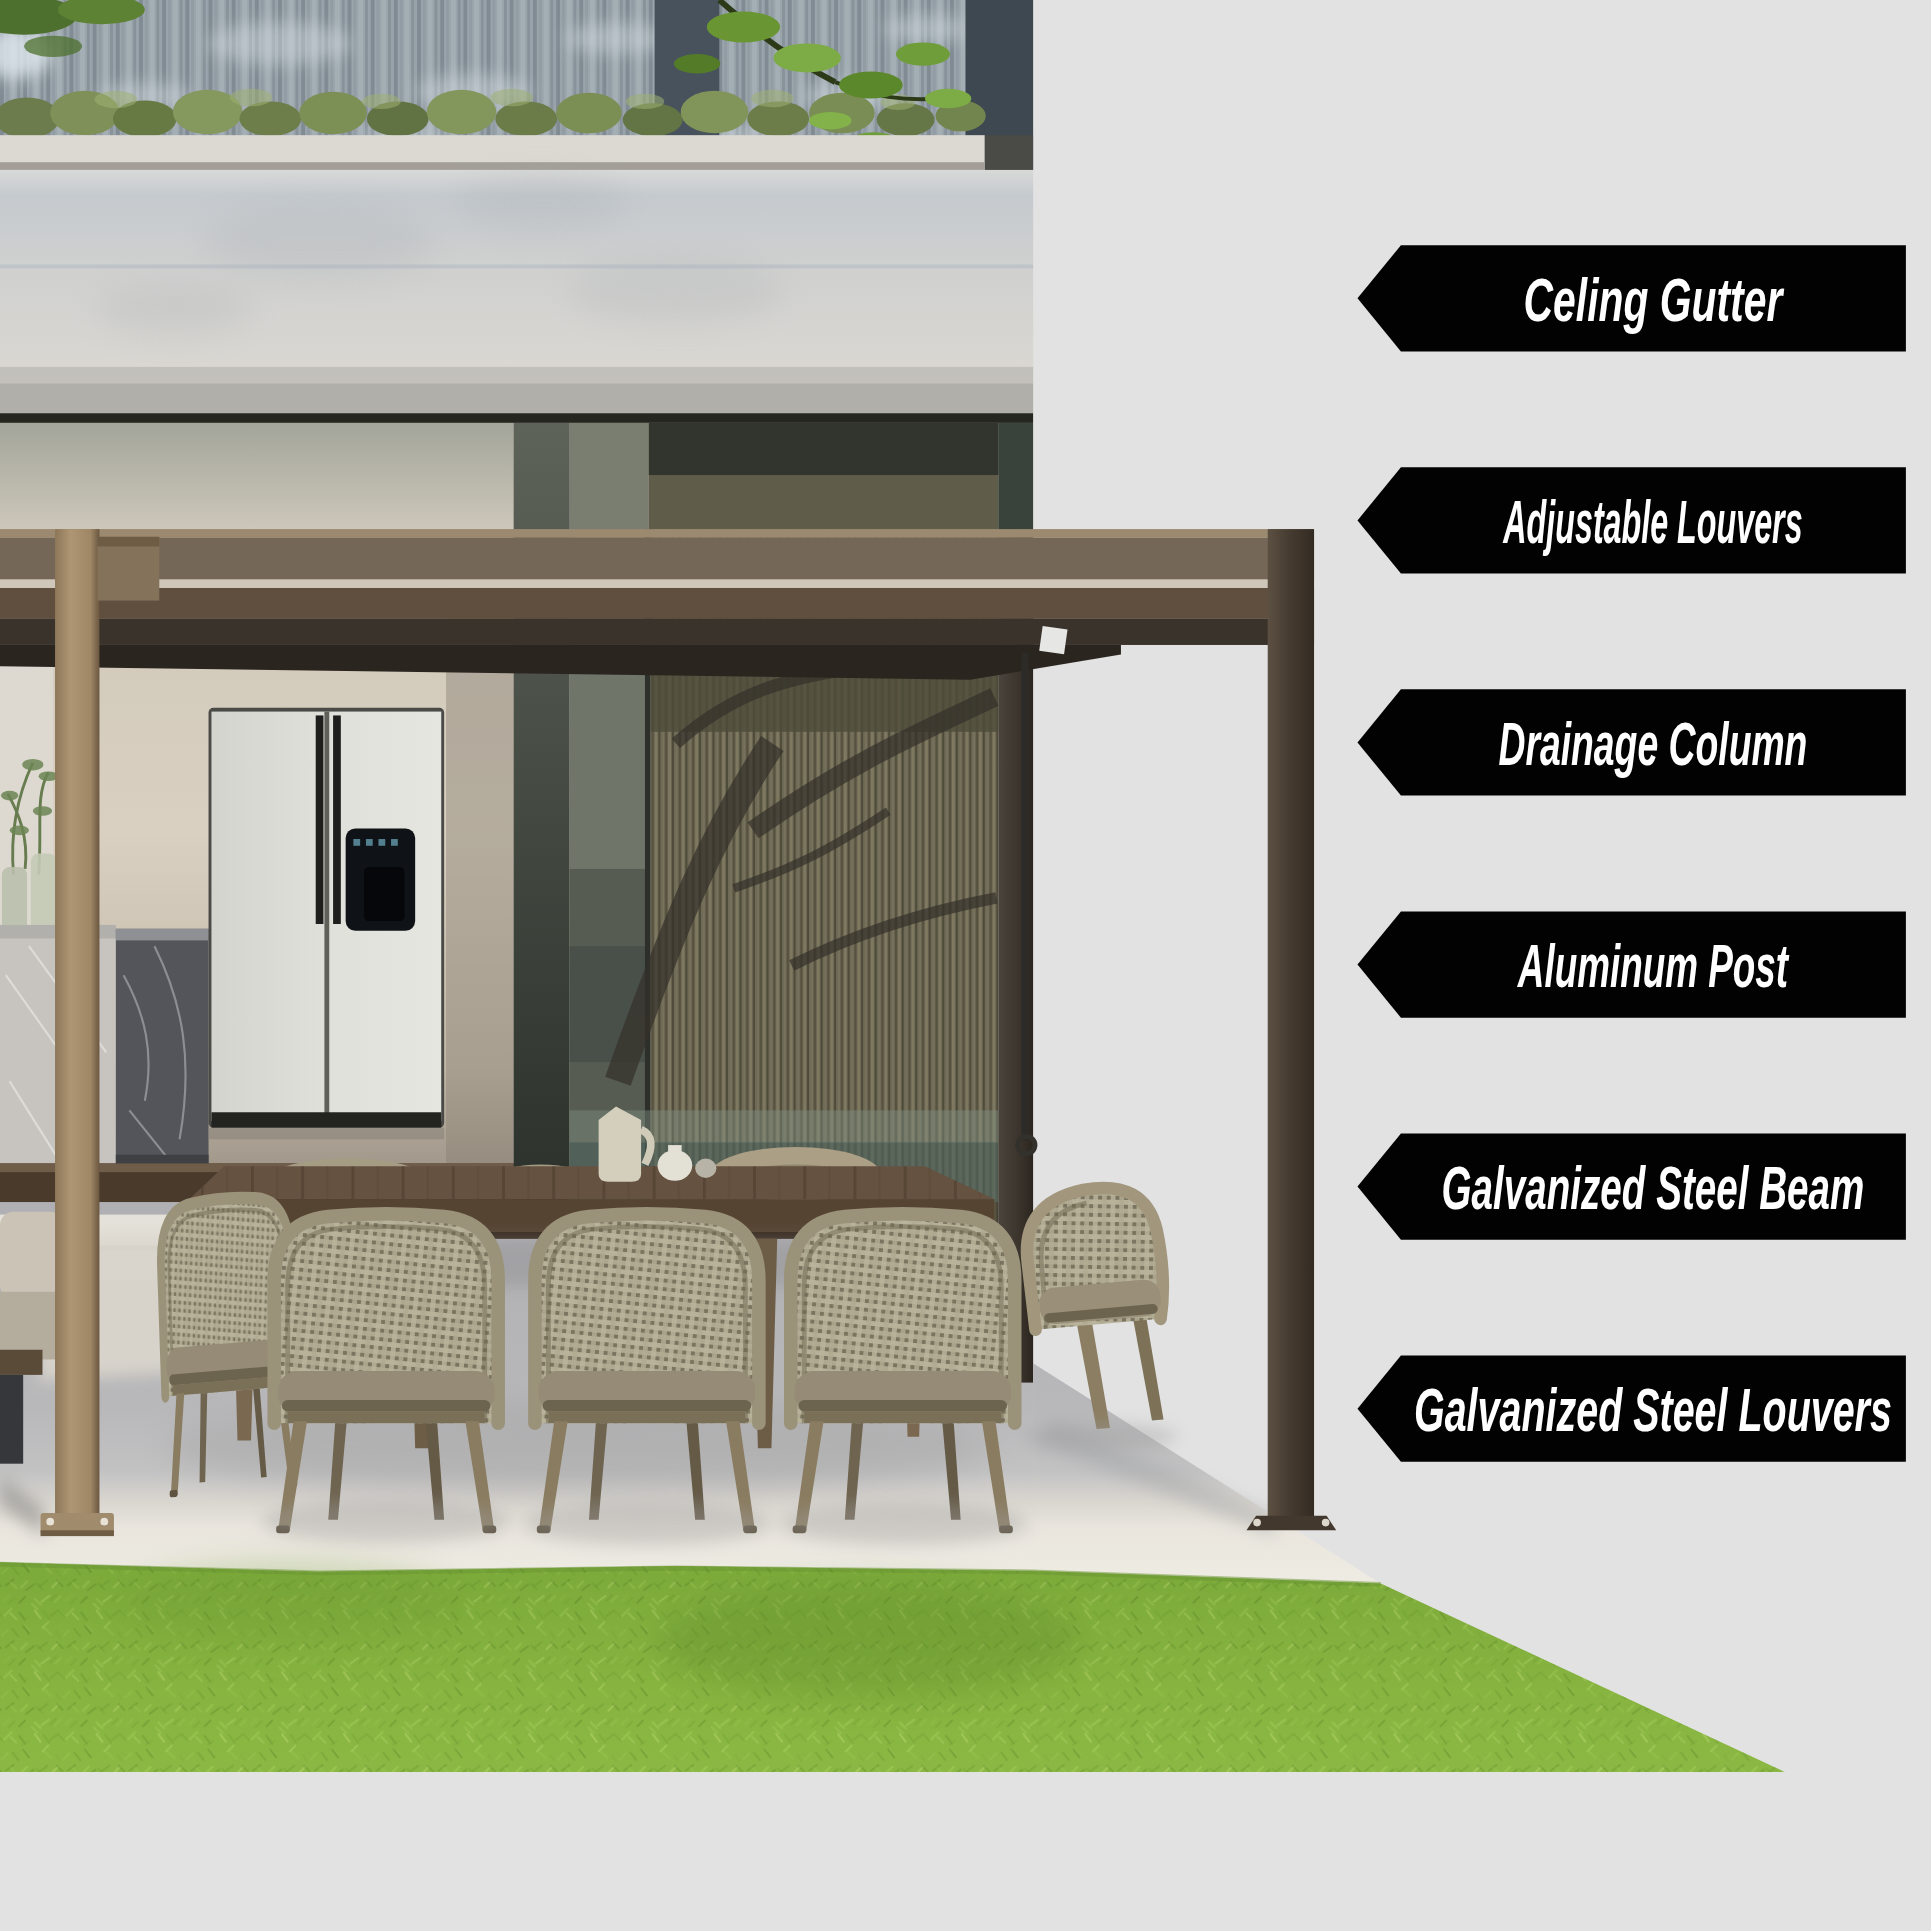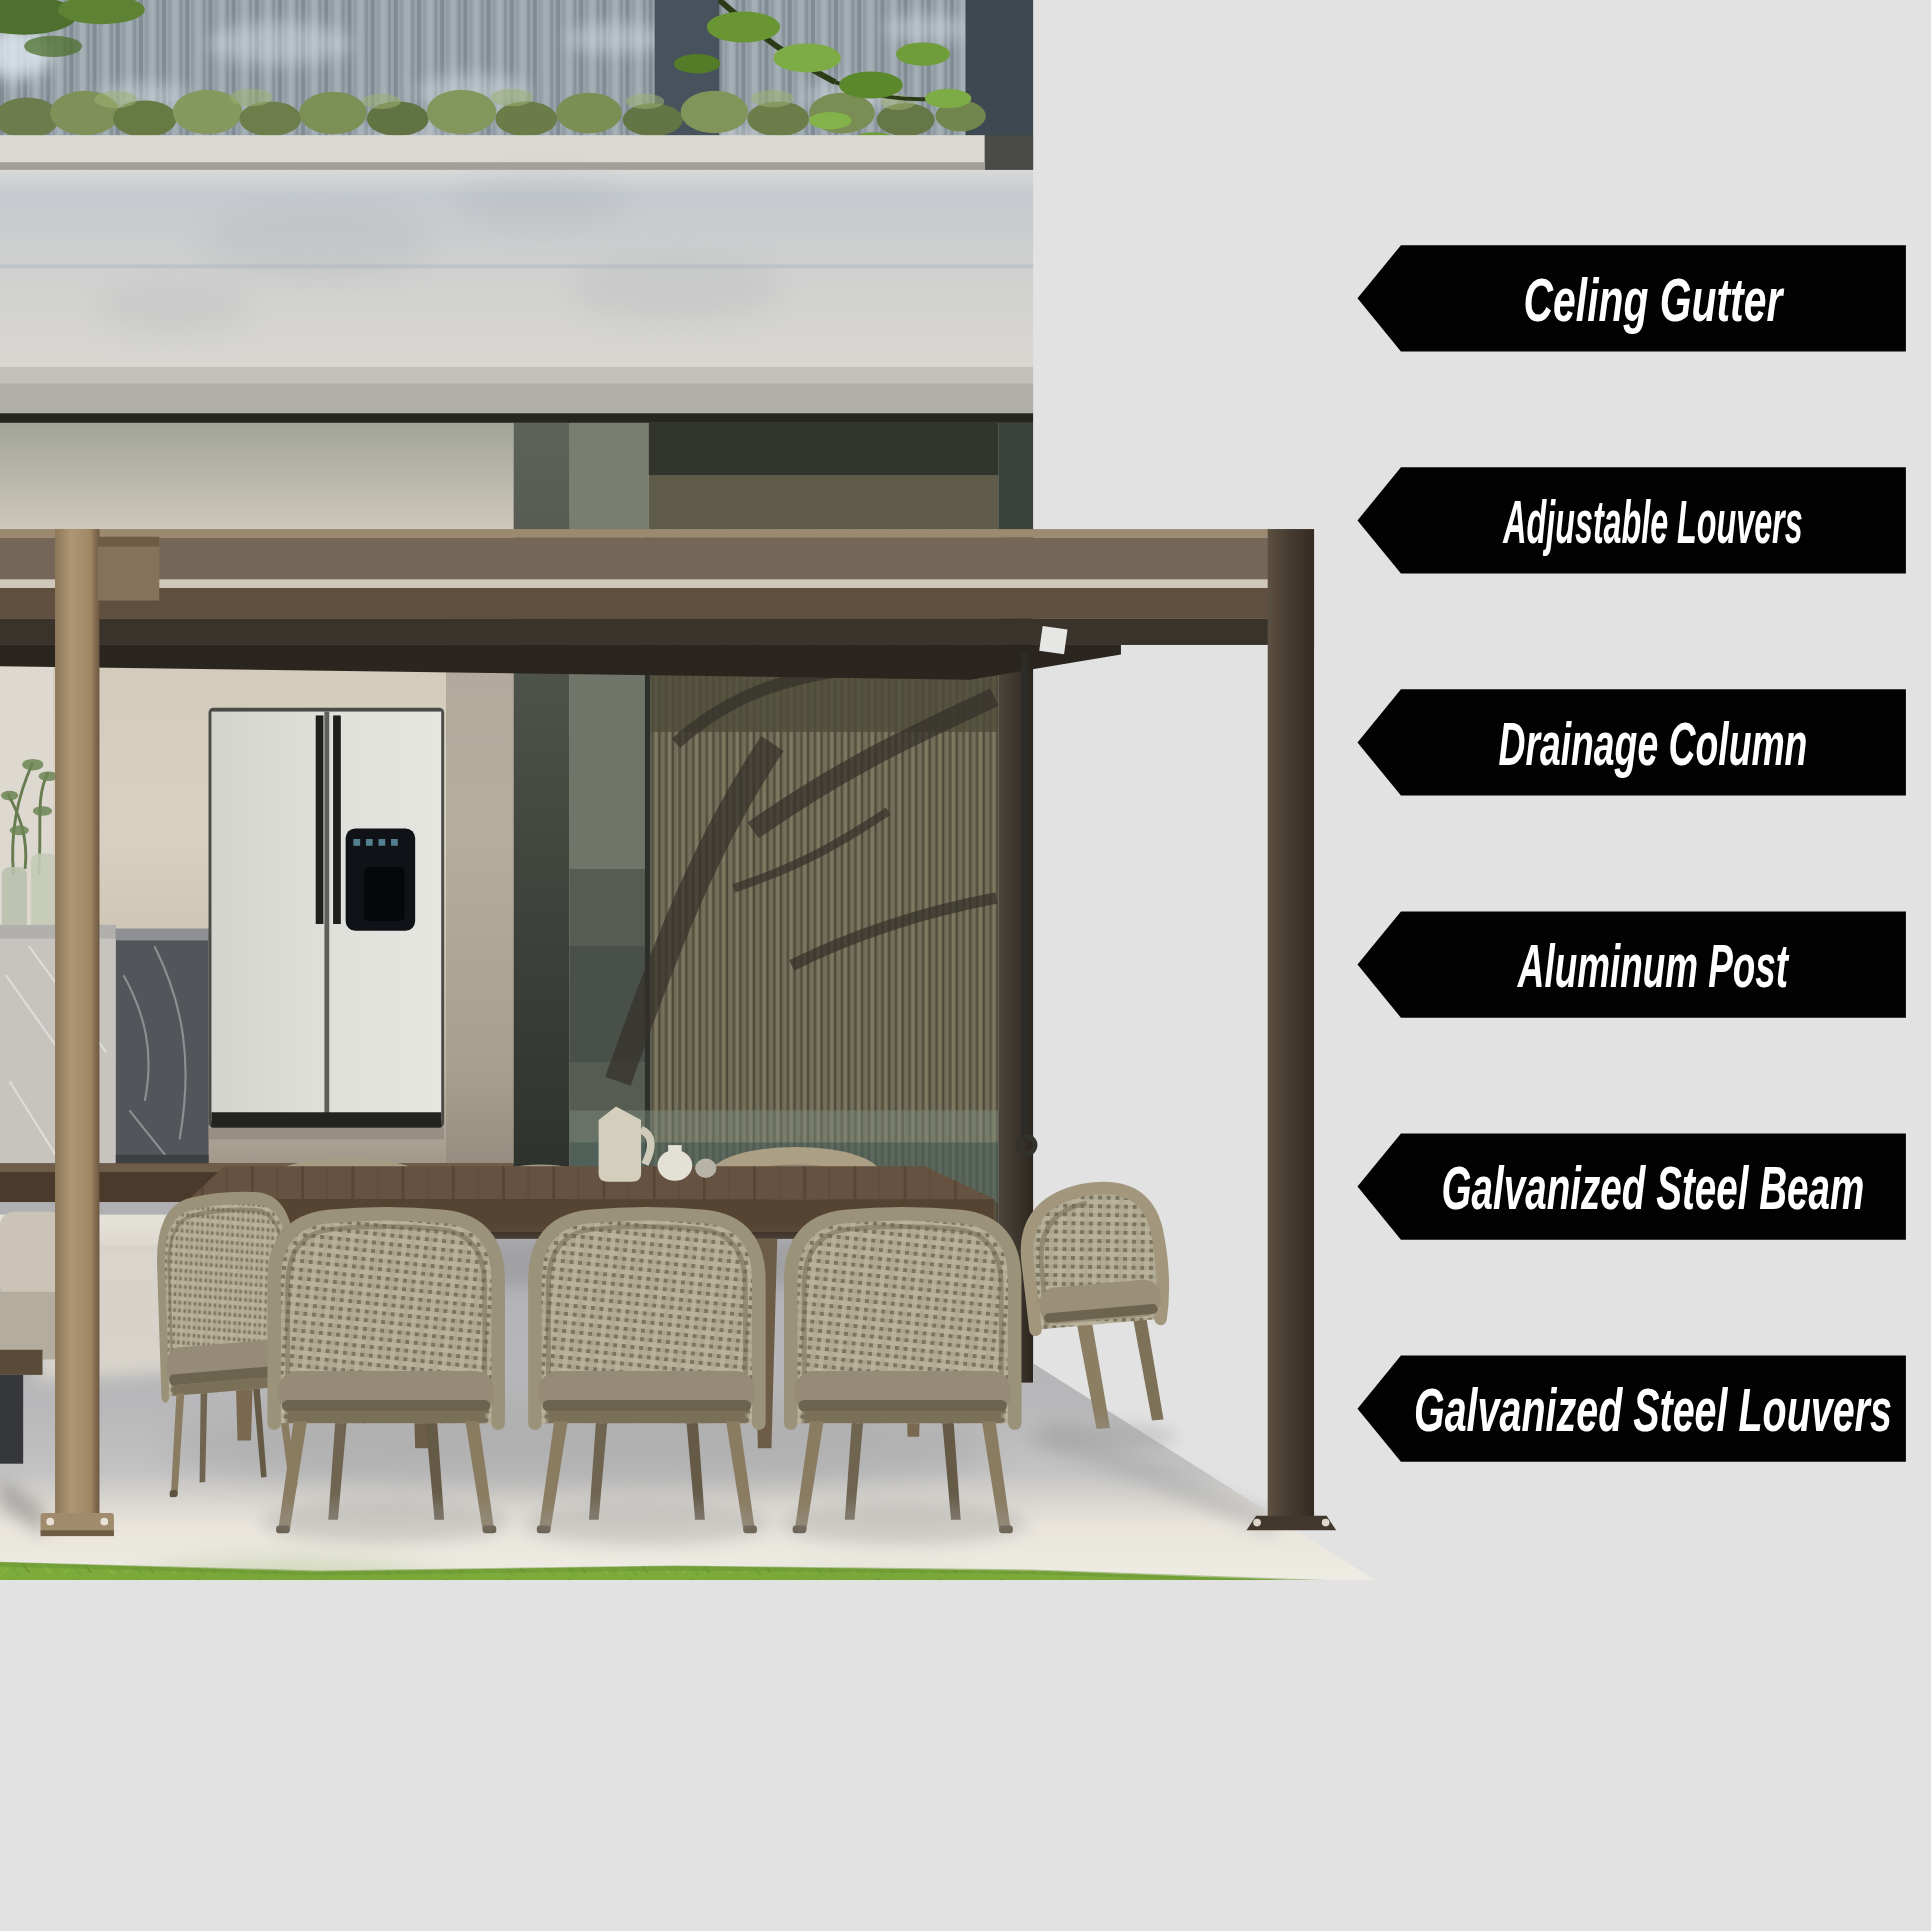--- a/index.html
+++ b/index.html
@@ -1,16 +1,16 @@
 <!DOCTYPE html>
 <html><head>
 <meta charset="utf-8">
 <style>
   html,body{margin:0;padding:0;background:#e2e2e3;}
-  .wrap{width:1931px;height:1580px;position:relative;overflow:hidden;}
+  .wrap{width:1931px;height:1772px;position:relative;overflow:hidden;}
   text{font-family:"Liberation Sans",sans-serif;}
 </style>
 </head>
 <body>
 <div class="wrap">
 <svg width="1931" height="1931" viewBox="0 0 2000 2000" xmlns="http://www.w3.org/2000/svg">
 <defs>
   <filter id="soft" x="-60%" y="-60%" width="220%" height="220%">
           <feGaussianBlur stdDeviation="16"></feGaussianBlur>
         </filter>

